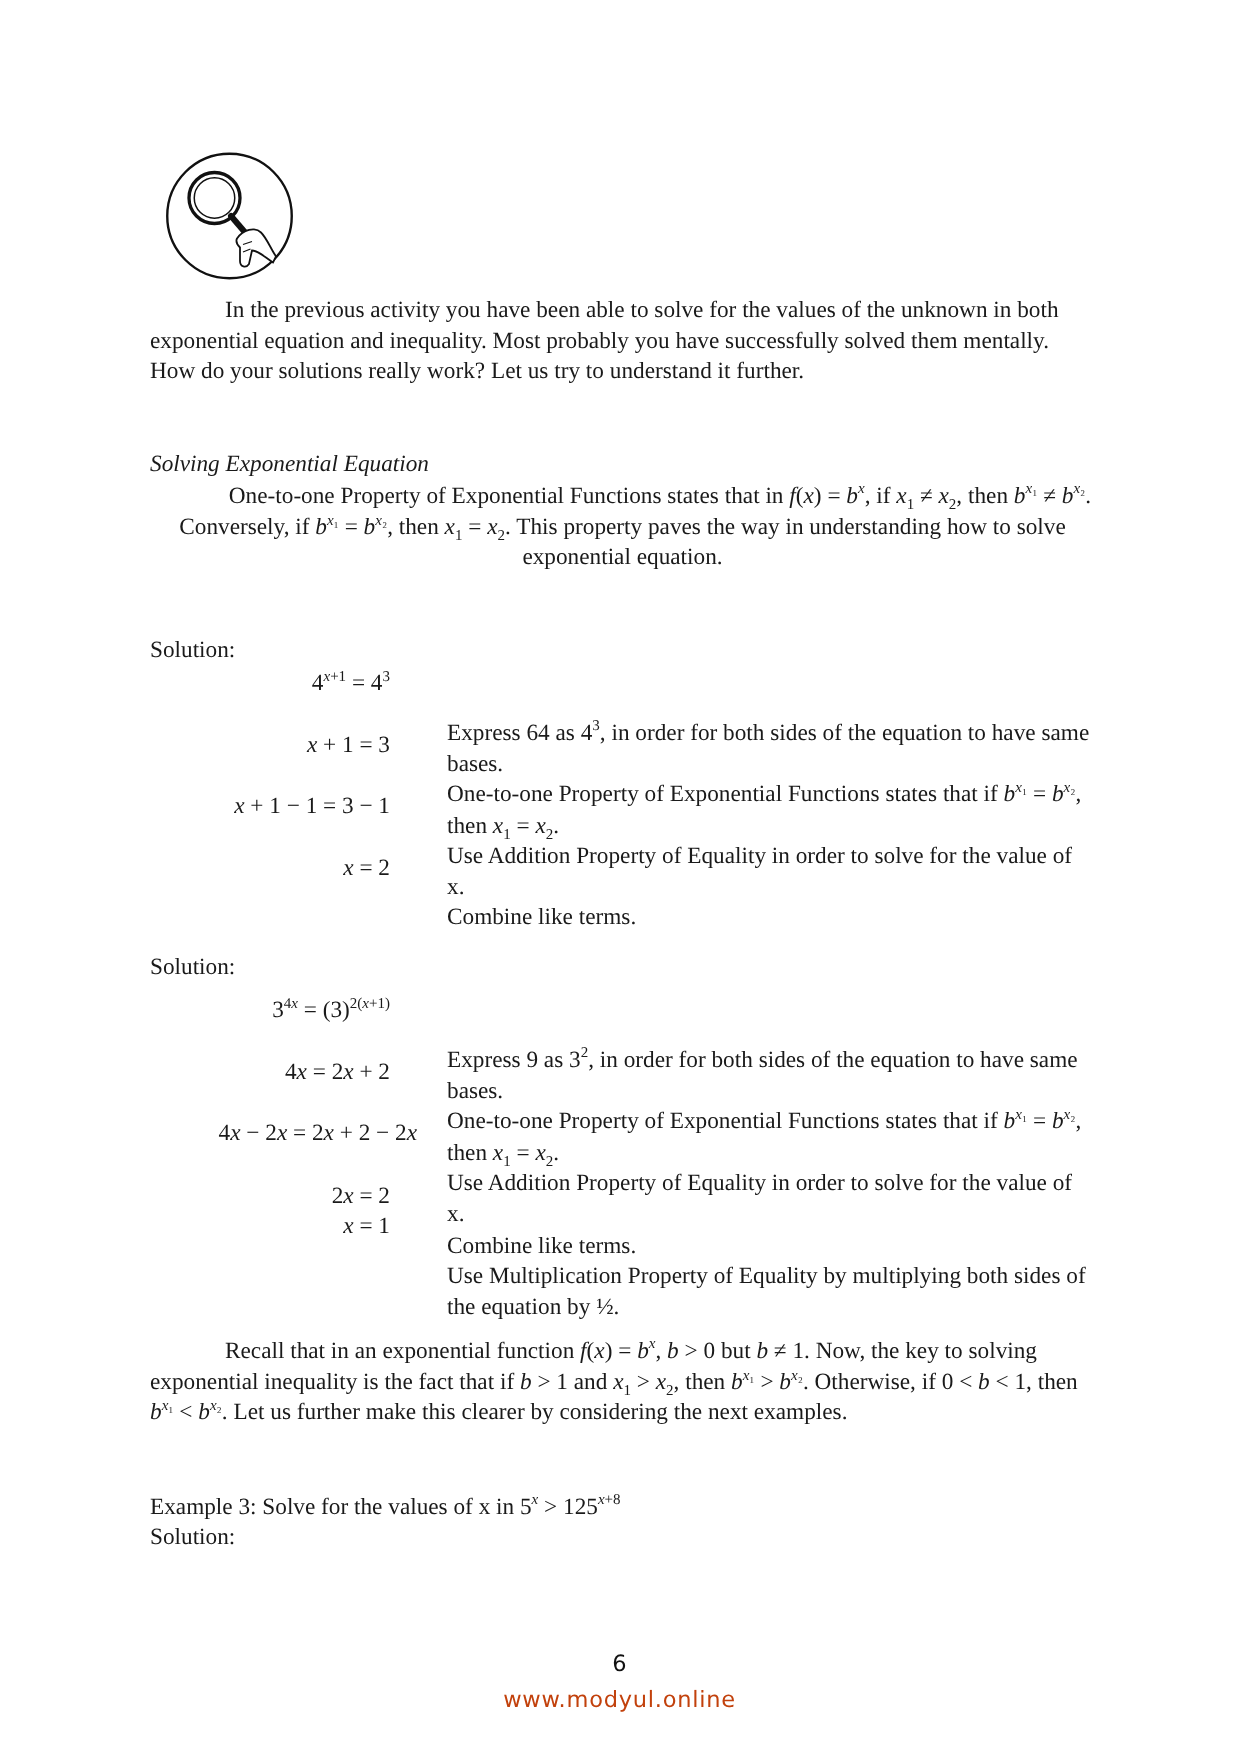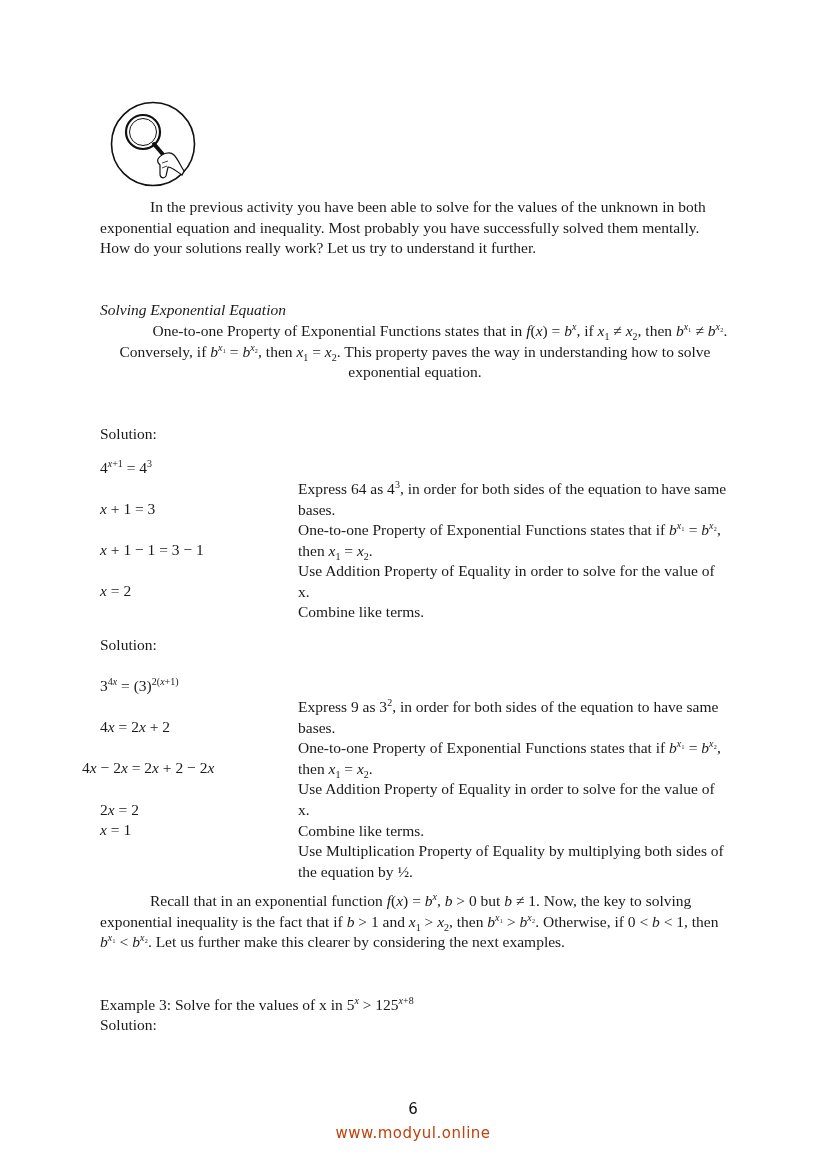--- a/index.html
+++ b/index.html
@@ -8,21 +8,21 @@
   .page { position: absolute; left: 0; top: 0; width: 826px; height: 1169px; }
   .ser { font-family: "Liberation Serif", "DejaVu Serif", serif; }
   .txt { position: absolute; left: 100px; width: 630px; font-size: 15.5px; line-height: 20.7px; }
   .indent { text-indent: 50px; }
   .mi { font-style: italic; font-family: "Liberation Serif", serif; }
   sup, sub { font-size: 10px; line-height: 0; }
   .header-icon { position: absolute; left: 110px; top: 101px; width: 86px; height: 86px; }
   .title { position: absolute; left: 225px; top: 126px; font-size: 25px; font-weight: bold;
            font-style: italic; font-family: "DejaVu Serif", serif; letter-spacing: 0.5px; }
   .step { position: absolute; left: 100px; width: 630px; font-size: 15.5px; line-height: 20.7px; }
-  .step .lhs { position: absolute; left: 0; width: 160px; text-align: left; font-family: "Liberation Serif", serif; margin-top: 12px; }
+  .step .lhs { position: absolute; left: 0; width: 160px; text-align: right; font-family: "Liberation Serif", serif; }
   .step .rhs { position: absolute; left: 198px; width: 430px; font-family: "Liberation Serif", serif; margin-top: 33px; }
   .footer-page { position: absolute; top: 1100px; left: 0; width: 826px; text-align: center;
                  font-size: 15px; font-family: "DejaVu Sans", sans-serif; color: #111; }
   .watermark { position: absolute; top: 1124px; left: 0; width: 826px; text-align: center;
                font-size: 15px; font-family: "DejaVu Sans", sans-serif; color: #c2410c; letter-spacing: 0.5px; }
 </style>
 </head>
 <body>
 
 <div class="page">

